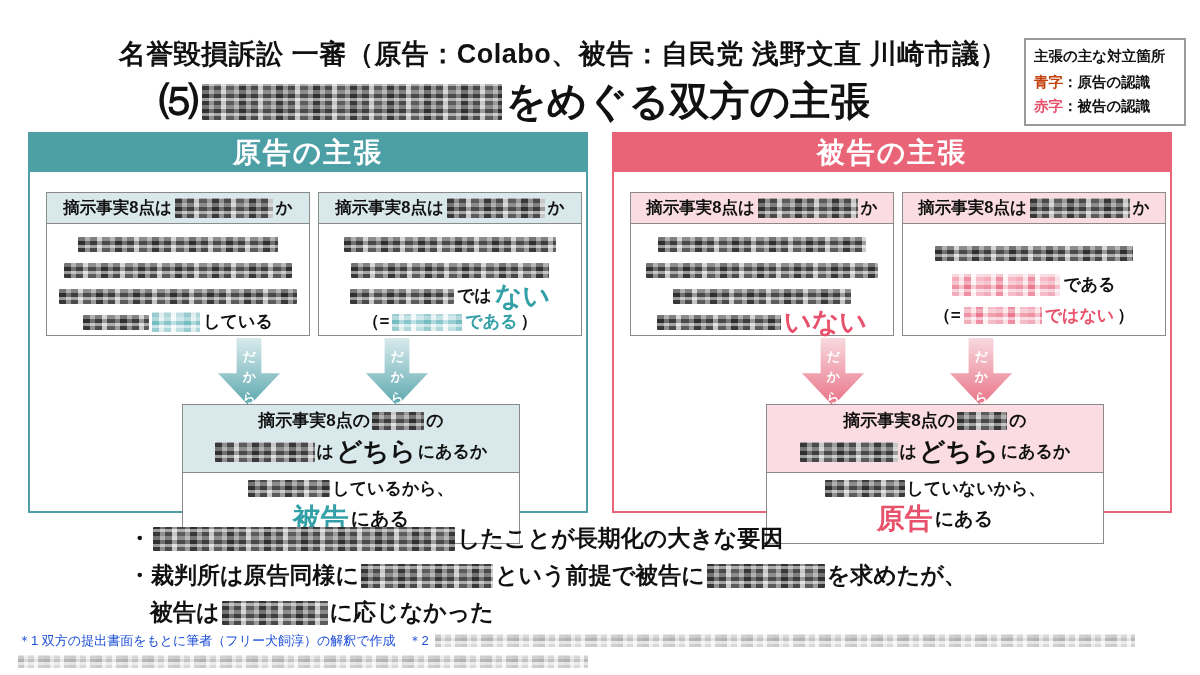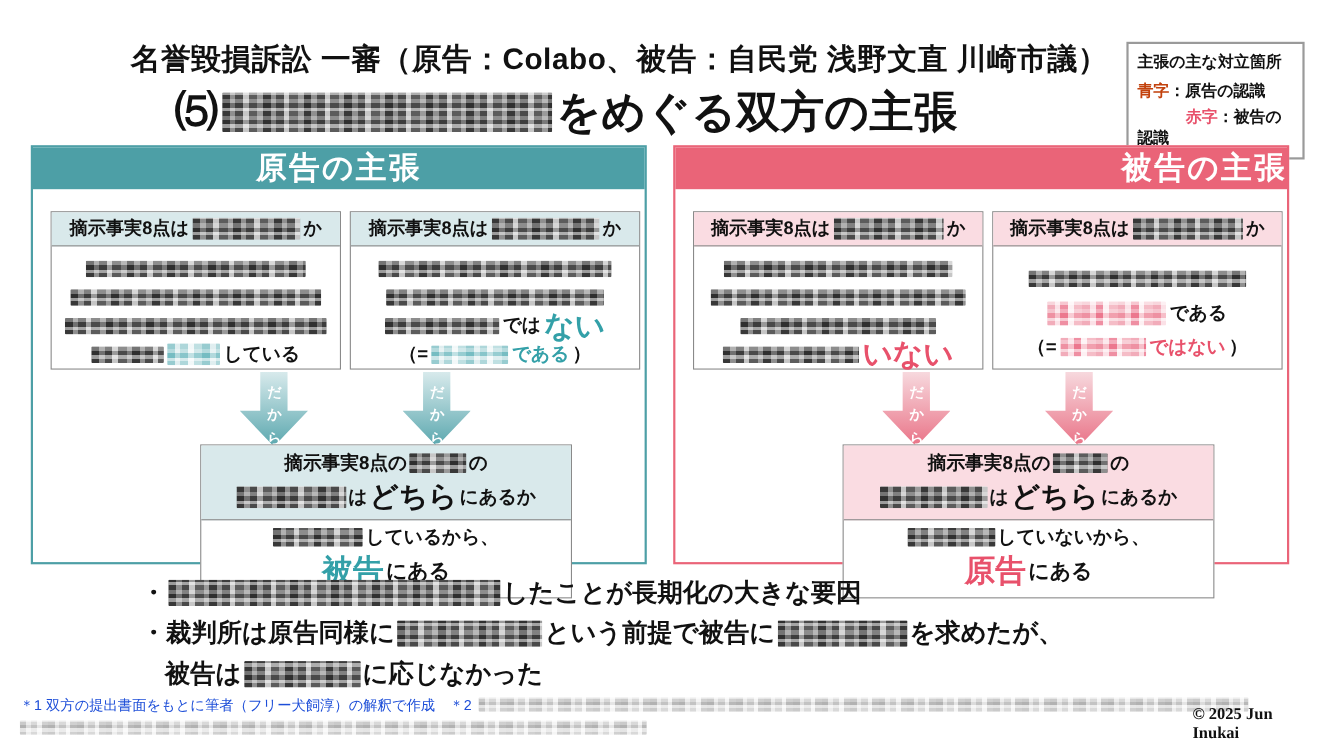--- a/index.html
+++ b/index.html
@@ -24,29 +24,29 @@
   
   .title1{position:absolute;top:36px;left:0;width:1030px;text-align:center;font-size:27px;font-weight:bold;letter-spacing:.5px;margin-left:48px;}
   .title2{position:absolute;top:74px;left:0;width:1030px;display:flex;justify-content:center;align-items:center;font-size:40px;font-weight:bold;}
   .title2 .num{font-size:38px;}
 
   
   .legend{position:absolute;left:1024px;top:38px;width:162px;box-sizing:border-box;border:2px solid #9a9a9a;background:#fff;padding:7px 8px 8px 8px;}
   .legend .lg-title{font-size:14.5px;font-weight:bold;margin-bottom:7px;}
   .legend .lg-row{font-size:14.5px;font-weight:bold;margin-top:5px;}
   .lg-blue{color:#c2410c;}
-  .lg-red{color:#e8516b;margin-left:44px;}
+  .lg-red{color:#e8516b;}
 
   
   .panel{position:absolute;top:132px;width:560px;height:381px;box-sizing:border-box;background:#fff;}
   .panel.teal{left:28px;border:2.5px solid #4d9fa6;}
   .panel.pink{left:612px;border:2.5px solid #ea6478;}
   .panel-header{position:absolute;top:0;left:0;right:0;height:38px;line-height:38px;text-align:center;color:#fff;font-size:28px;font-weight:bold;letter-spacing:2px;}
   .teal .panel-header{background:#4d9fa6;}
-  .pink .panel-header{background:#ea6478;text-align:right;}
+  .pink .panel-header{background:#ea6478;}
 
   .subbox{position:absolute;top:58px;width:264px;height:144px;box-sizing:border-box;border:1.5px solid #8a8a8a;background:#fff;}
   .sb1{left:16px;} .sb2{left:288px;}
   .subbox-h{height:31px;box-sizing:border-box;border-bottom:1.5px solid #8a8a8a;display:flex;align-items:center;justify-content:center;gap:3px;font-size:16.5px;font-weight:bold;}
   .teal .subbox-h{background:#d9e9eb;}
   .pink .subbox-h{background:#fadce2;}
   .subbox-b{text-align:center;padding-top:7px;}
   .bl{height:26px;line-height:26px;display:flex;align-items:center;justify-content:center;gap:3px;font-size:17px;font-weight:bold;}
   .bl.tall{height:31px;line-height:31px;}
   .emph-big{font-size:27px;font-weight:bold;}
@@ -303,15 +303,14 @@
   <div class="footnote">
     <div class="fline">
       <span>＊1 双方の提出書面をもとに筆者（フリー犬飼淳）の解釈で作成　＊2</span>
       <span class="mz mz-light" style="width:700px;height:13px;"></span>
     </div>
     <div class="fline">
       <span class="mz mz-light" style="width:570px;height:13px;"></span>
     </div>
   </div>
 
-  <div class="copyright">© 2025 Jun Inukai</div>
 
 </div>
 
 </body></html>

